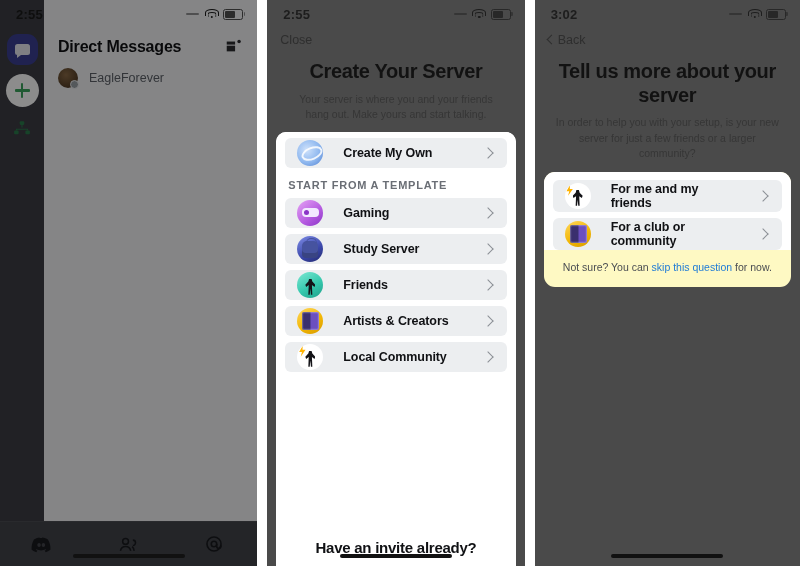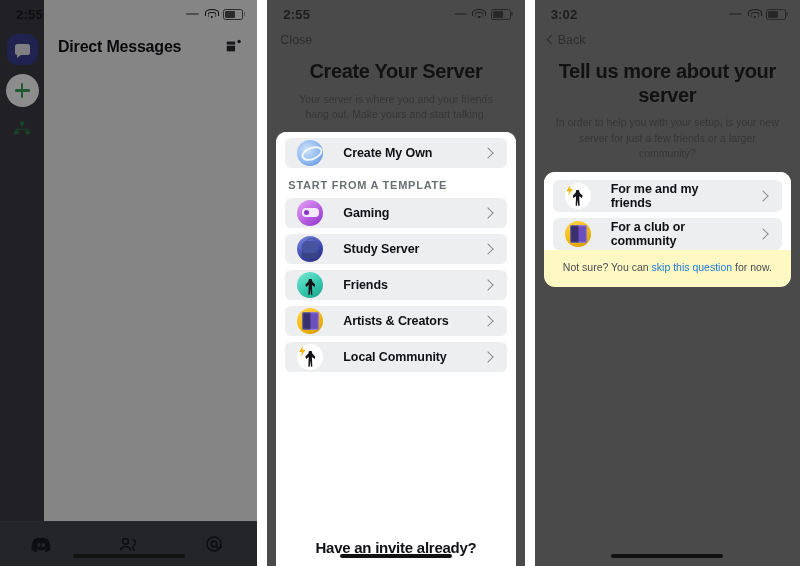--- a/index.html
+++ b/index.html
@@ -176,20 +176,24 @@
         <div class="dm-head">
           <div class="dm-title">Direct Messages</div>
           <svg class="dm-newicon" viewBox="0 0 24 22">
             <g fill="currentColor">
               <path d="M2 3.5h11.5v4.2H2z"></path>
               <path d="M2 9.2h11.5V17H2z"></path>
               <circle cx="19" cy="3.6" r="2.4"></circle>
             </g>
           </svg>
         </div>
+        <div class="dm-row">
+          <div class="dm-avatar"></div>
+          <div class="dm-name">EagleForever</div>
+        </div>
       </div>
     </div>
 
     <div class="statusbar">
       <div class="status-time">2:55</div>
       <div class="status-right">
         <span class="sig"></span>
         <span class="wifi">
             <i class="a"></i>
             <i class="b"></i>

